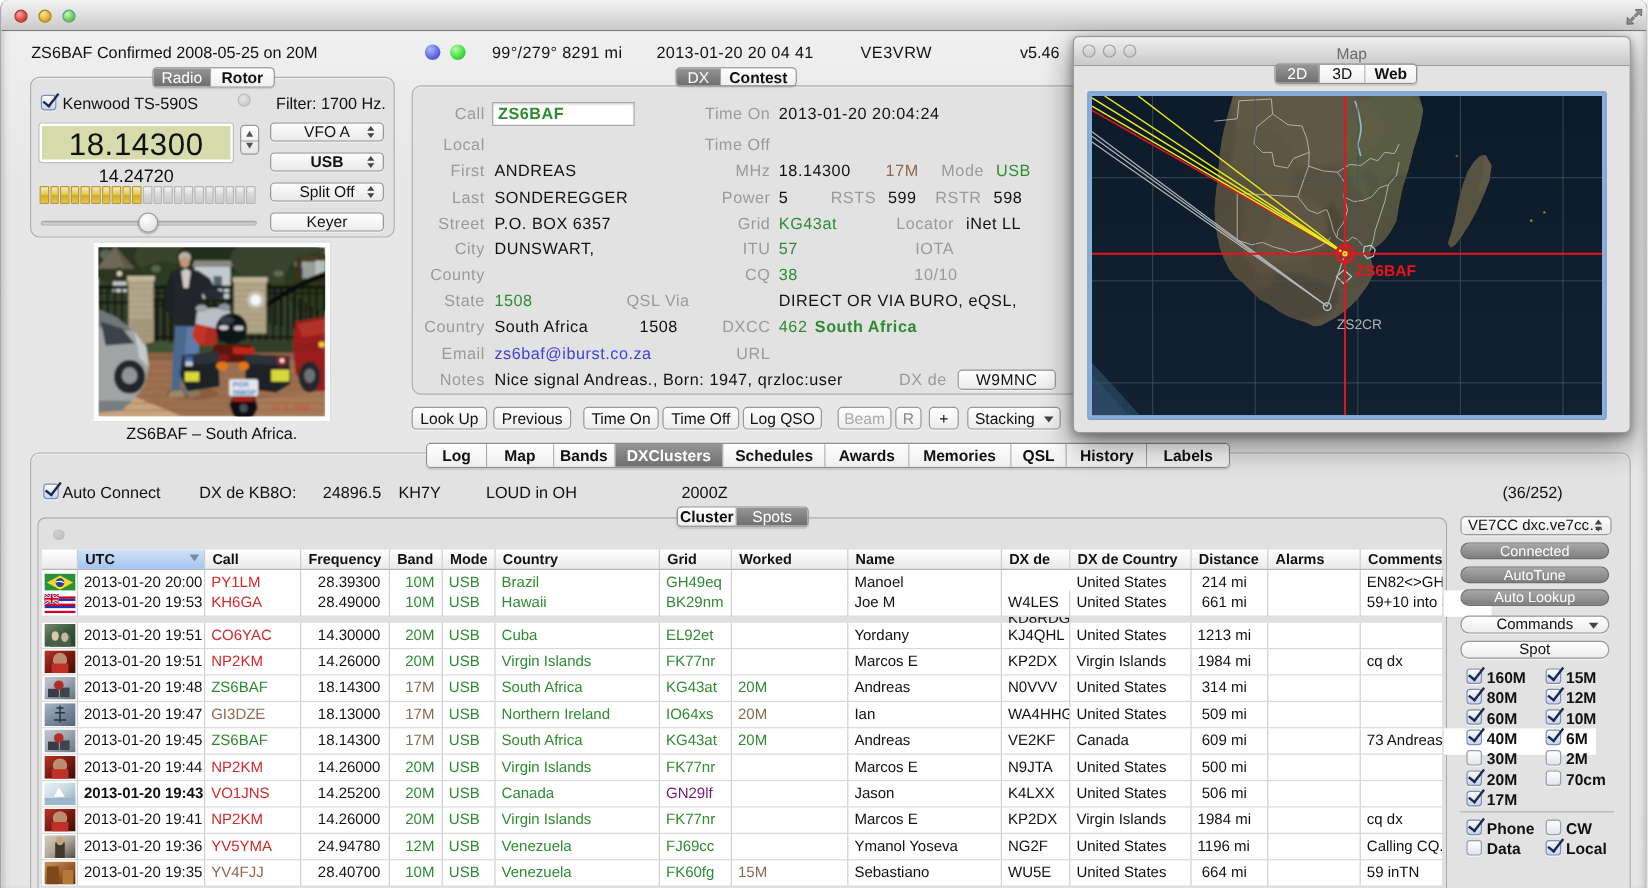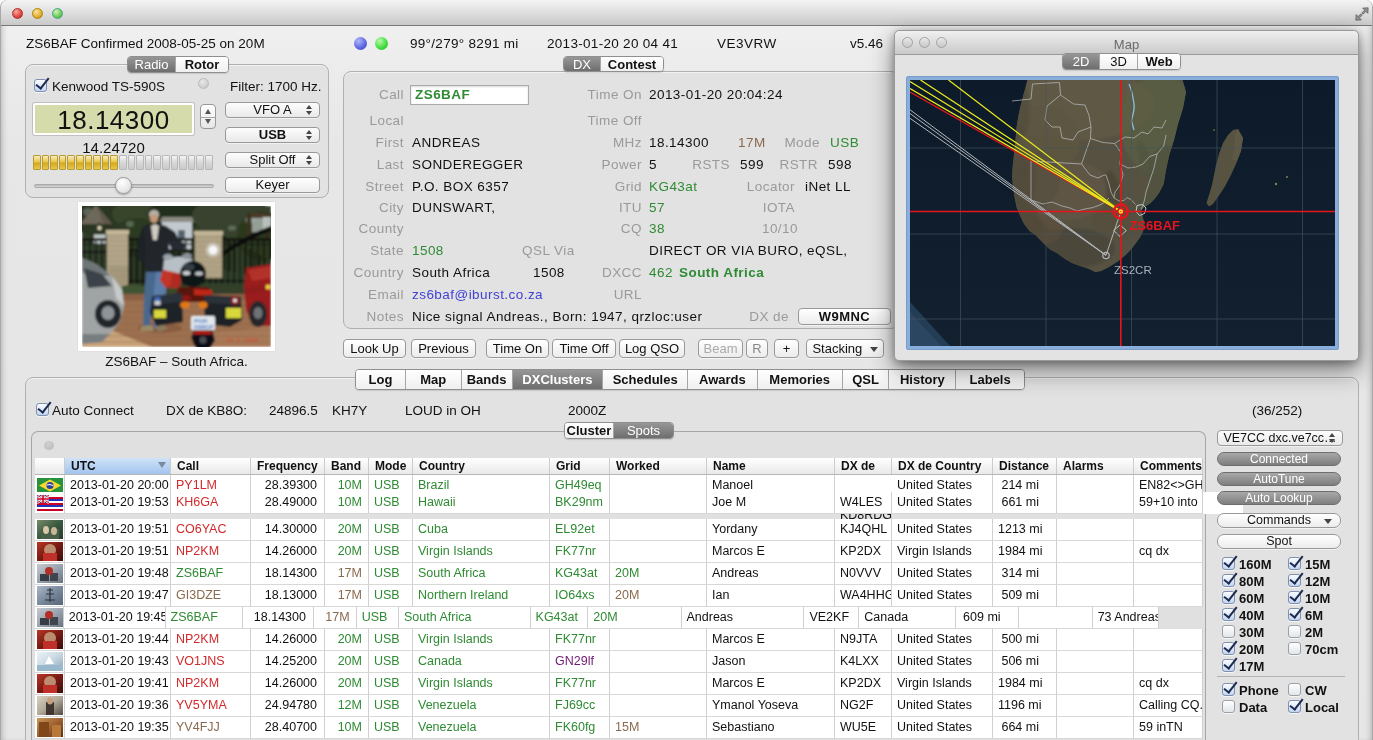--- a/index.html
+++ b/index.html
@@ -352,21 +352,21 @@
 <div class="p lbl" style="left:674px;top:178.5px;width:120px;text-align:right;">Locator</div>
 <div class="p " style="left:804px;top:178.5px;white-space:nowrap;">iNet LL</div>
 <div class="p grn" style="left:648px;top:200px;white-space:nowrap;">57</div>
 <div class="p lbl" style="left:674px;top:200px;width:120px;text-align:right;">IOTA</div>
 <div class="p grn" style="left:648px;top:221px;white-space:nowrap;">38</div>
 <div class="p lbl" style="left:677px;top:221px;width:120px;text-align:right;">10/10</div>
 <div class="p " style="left:648px;top:243px;white-space:nowrap;">DIRECT OR VIA BURO, eQSL,</div>
 <div class="p grn" style="left:648px;top:265px;white-space:nowrap;">462</div>
 <div class="p grn" style="left:678px;top:265px;white-space:nowrap;font-weight:bold">South Africa</div>
 <div class="p lbl" style="left:668px;top:308.5px;width:120px;text-align:right;">DX de</div>
-<div class="btn" style="left:797px;top:308px;width:93px;height:17px;line-height:15px;font-weight:bold">W9MNC</div>
+<div class="btn" style="left:797px;top:308px;width:82px;height:17px;line-height:15px;font-weight:normal">W9MNC</div>
 </div>
 
 <div class="btn" style="left:342px;top:339px;width:63px">Look Up</div>
 <div class="btn" style="left:410px;top:339px;width:65px">Previous</div>
 <div class="btn" style="left:485px;top:339px;width:63px">Time On</div>
 <div class="btn" style="left:551px;top:339px;width:64px">Time Off</div>
 <div class="btn" style="left:618px;top:339px;width:66px">Log QSO</div>
 <div class="btn" style="left:697px;top:339px;width:45px;color:#aaa">Beam</div>
 <div class="btn" style="left:745px;top:339px;width:22px;color:#888">R</div>
 <div class="btn" style="left:773px;top:339px;width:25px">+</div>
@@ -576,21 +576,21 @@
       <div class="c0" style="width:137px;color:#2f8b33;">Northern Ireland</div>
       <div class="c0" style="width:60px;color:#2f8b33;">IO64xs</div>
       <div class="c0" style="width:97px;color:#8a6a4f;">20M</div>
       <div class="c0" style="width:128px;">Ian</div>
       <div class="c0" style="width:57px;">WA4HHG</div>
       <div class="c0" style="width:101px;">United States</div>
       <div class="c0" style="width:64px;text-align:right;padding-right:17px">509 mi</div>
       <div class="c0" style="width:77px;"></div>
       <div class="c0" style="width:69px;"></div>
     </div>
-<div class="row" style="left:34px;top:607px;width:1124px">
+<div class="row" style="left:34px;top:607px;width:1295px">
       <div class="c0" style="width:30px;padding:0"><svg width="26" height="19" viewBox="0 0 26 19" style="margin:1px 0 0 2px">
           <defs>
             <linearGradient id="gp5" x1="0" y1="0" x2="1" y2="1">
               <stop offset="0" stop-color="#c6cad0"></stop>
               <stop offset=".5" stop-color="#9aa4b0"></stop>
               <stop offset="1" stop-color="#6a7480"></stop>
             </linearGradient>
           </defs>
           <rect width="26" height="19" fill="url(#gp5)"></rect>
           <rect x="3" y="10" width="9" height="7" fill="#383c44"></rect>
@@ -646,21 +646,21 @@
             <linearGradient id="gp9" x1="0" y1="0" x2="1" y2="1">
               <stop offset="0" stop-color="#ecf2f6"></stop>
               <stop offset=".5" stop-color="#c8d8e2"></stop>
               <stop offset="1" stop-color="#8aa4b4"></stop>
             </linearGradient>
           </defs>
           <rect width="26" height="19" fill="url(#gp9)"></rect>
           <path d="M8 12 L12 4 L17 12 Z" fill="#fff"></path>
           <rect x="0" y="13" width="26" height="6" fill="#9ab8cc"></rect>
         </svg></div>
-      <div class="c0" style="width:106px;">2013-01-20 19:43</div>
+      <div class="c0" style="width:106px;font-weight:bold;">2013-01-20 19:43</div>
       <div class="c0" style="width:80px;color:#d22a2c;">VO1JNS</div>
       <div class="c0" style="width:74px;text-align:right;padding-right:7px">14.25200</div>
       <div class="c0" style="width:44px;color:#2f8b33;text-align:right;padding-right:6px">20M</div>
       <div class="c0" style="width:44px;color:#2f8b33;">USB</div>
       <div class="c0" style="width:137px;color:#2f8b33;">Canada</div>
       <div class="c0" style="width:60px;color:#701a75;">GN29lf</div>
       <div class="c0" style="width:97px;"></div>
       <div class="c0" style="width:128px;">Jason</div>
       <div class="c0" style="width:57px;">K4LXX</div>
       <div class="c0" style="width:101px;">United States</div>

